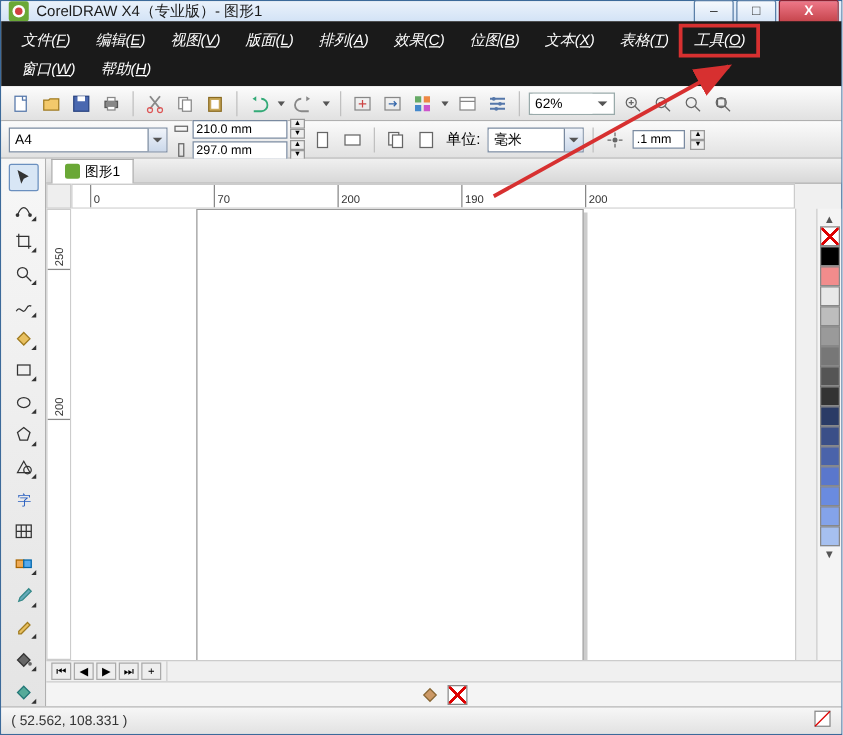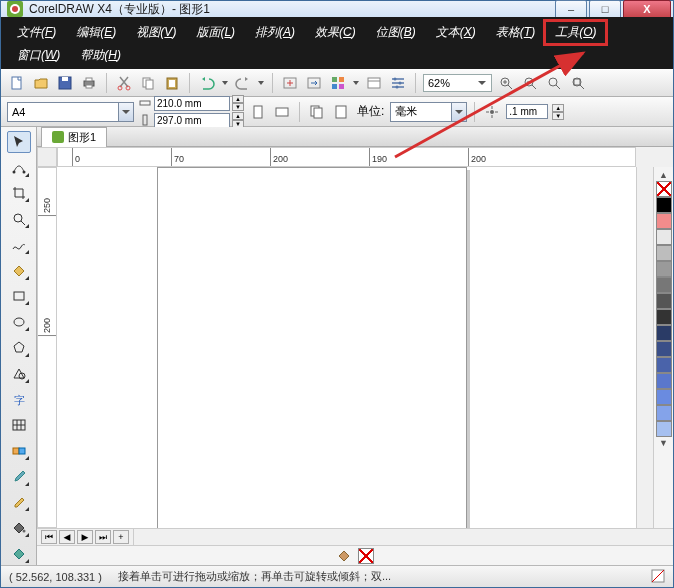--- a/index.html
+++ b/index.html
@@ -524,21 +524,20 @@
         <svg class="sw" viewBox="0 0 16 16">
             <path d="M8 3l5 5-5 5-5-5z" fill="#c96" stroke="#863"></path>
           </svg>
         <div class="swatch nocolor sw"></div>
       </div>
     </div>
   </div>
 
   <div class="status">
     <span>( 52.562, 108.331 )</span>
-    <span>接着单击可进行拖动或缩放；再单击可旋转或倾斜；双...</span>
     <span style="margin-left:auto">
       <svg width="14" height="14" viewBox="0 0 14 14">
           <rect x="1" y="1" width="12" height="12" fill="#fff" stroke="#888"></rect>
           <path d="M1 13L13 1" stroke="#d00"></path>
         </svg>
     </span>
   </div>
 
   <svg class="annot-arrow" style="left:388px;top:46px;" width="210" height="116">
     <defs>

